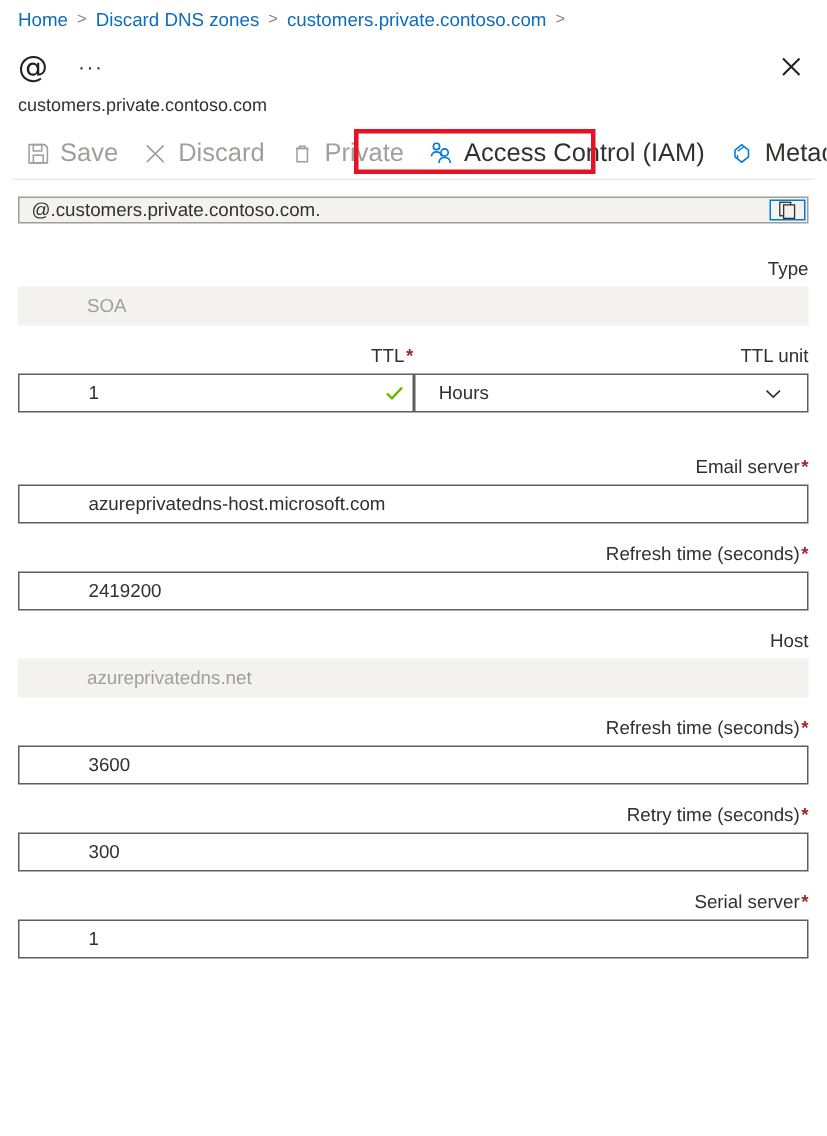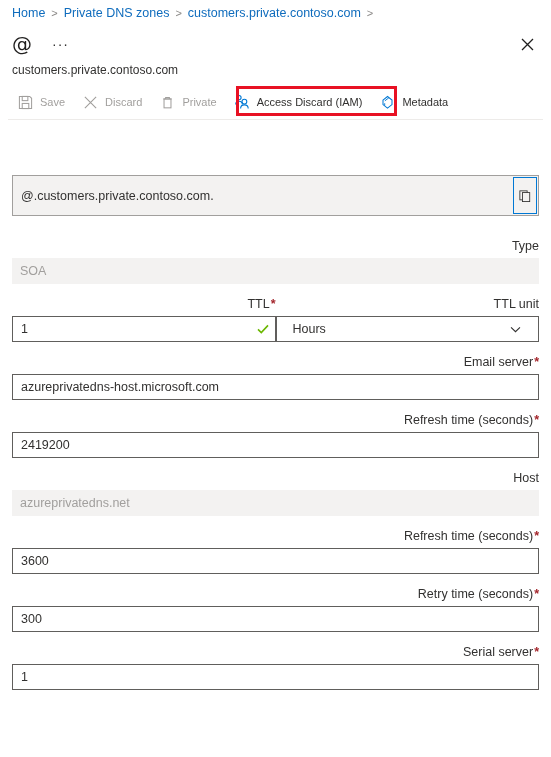--- a/index.html
+++ b/index.html
@@ -89,21 +89,21 @@
     height: 34px;
     margin-top: 6px;
     padding: 0 8px;
     position: relative;
   }
   .cmd {
     display: flex;
     align-items: center;
     height: 30px;
     padding: 0 8px;
-    font-size: 11px;
+    font-size: 17px;
     cursor: pointer;
     white-space: nowrap;
   }
   .cmd .cmd-ico {
     display: inline-flex;
     align-items: center;
     justify-content: center;
     width: 18px;
     height: 18px;
     margin-right: 6px;
@@ -132,25 +132,24 @@
     box-sizing: border-box;
   }
 
   
   .form {
     padding: 12px 12px 0 12px;
   }
   .name-row {
     display: flex;
     align-items: stretch;
-    height: 41px;
+    height: 18px;
     border: 1px solid #a19f9d;
     background: #f3f2f1;
     margin-bottom: 22px;
-    margin-top: 44px;
   }
   .name-row .name-text {
     flex: 1;
     display: flex;
     align-items: center;
     padding-left: 8px;
     font-size: 12.5px;
     color: #323130;
     overflow: hidden;
     white-space: nowrap;
@@ -176,20 +175,21 @@
   }
   .req { color: #a4262c; font-weight: 600; margin-left: 1px; }
 
   .input-wrap {
     position: relative;
     height: 26px;
     border: 1px solid #605e5c;
     background: #ffffff;
     display: flex;
     align-items: center;
+    padding-left: 38px;
   }
   .input-wrap input {
     border: 0;
     outline: 0;
     background: transparent;
     width: 100%;
     height: 100%;
     padding: 0 8px;
     font-family: "Liberation Sans", sans-serif;
     font-size: 12.5px;
@@ -217,31 +217,31 @@
     padding: 0 16px;
     cursor: pointer;
   }
   .select-wrap .sel-val {
     font-size: 12.5px;
     color: #323130;
   }
 
   .two-col {
     display: flex;
-    margin-bottom: 12px;
+    margin-bottom: 28px;
   }
   .two-col > div { flex: 1; min-width: 0; }
 </style>
 </head>
 <body>
 
 <div class="breadcrumb">
   <span class="crumb-link">Home</span>
   <span class="crumb-sep">&gt;</span>
-  <span class="crumb-link">Private DNS zones</span>
+  <span class="crumb-link">Discard DNS zones</span>
   <span class="crumb-sep">&gt;</span>
   <span class="crumb-link">customers.private.contoso.com</span>
   <span class="crumb-sep">&gt;</span>
 </div>
 
 <div class="blade-header">
   <div class="title-row">
     <span class="at-symbol">@</span>
     <span class="ellipsis-btn">···</span>
   </div>
@@ -287,21 +287,21 @@
 
   <div class="cmd enabled">
     <span class="cmd-ico">
       <svg width="16" height="16" viewBox="0 0 16 16">
         <circle cx="5" cy="3.6" r="2.1" fill="none" stroke="#0078d4" stroke-width="1.1"></circle>
         <path d="M1.7 10.4c0-2 1.5-3.2 3.3-3.2s3.3 1.2 3.3 3.2" fill="none" stroke="#0078d4" stroke-width="1.1"></path>
         <circle cx="10.4" cy="7.6" r="2.4" fill="none" stroke="#0078d4" stroke-width="1.1"></circle>
         <path d="M6.6 14.6c0-2.3 1.7-3.7 3.8-3.7s3.8 1.4 3.8 3.7" fill="none" stroke="#0078d4" stroke-width="1.1"></path>
       </svg>
     </span>
-    <span>Access Discard (IAM)</span>
+    <span>Access Control (IAM)</span>
   </div>
 
   <div class="cmd enabled">
     <span class="cmd-ico">
       <svg width="15" height="15" viewBox="0 0 16 16">
         <path d="M3.2 5.4 L8 1.6 L12.8 5.4 L12.8 10.2 L8 14 L3.2 10.2 Z" fill="none" stroke="#0078d4" stroke-width="1.1"></path>
         <path d="M5.2 6.2 L9.4 3" fill="none" stroke="#0078d4" stroke-width="1"></path>
         <path d="M5 8.8 L5 11.2" fill="none" stroke="#0078d4" stroke-width="1"></path>
       </svg>
     </span>

